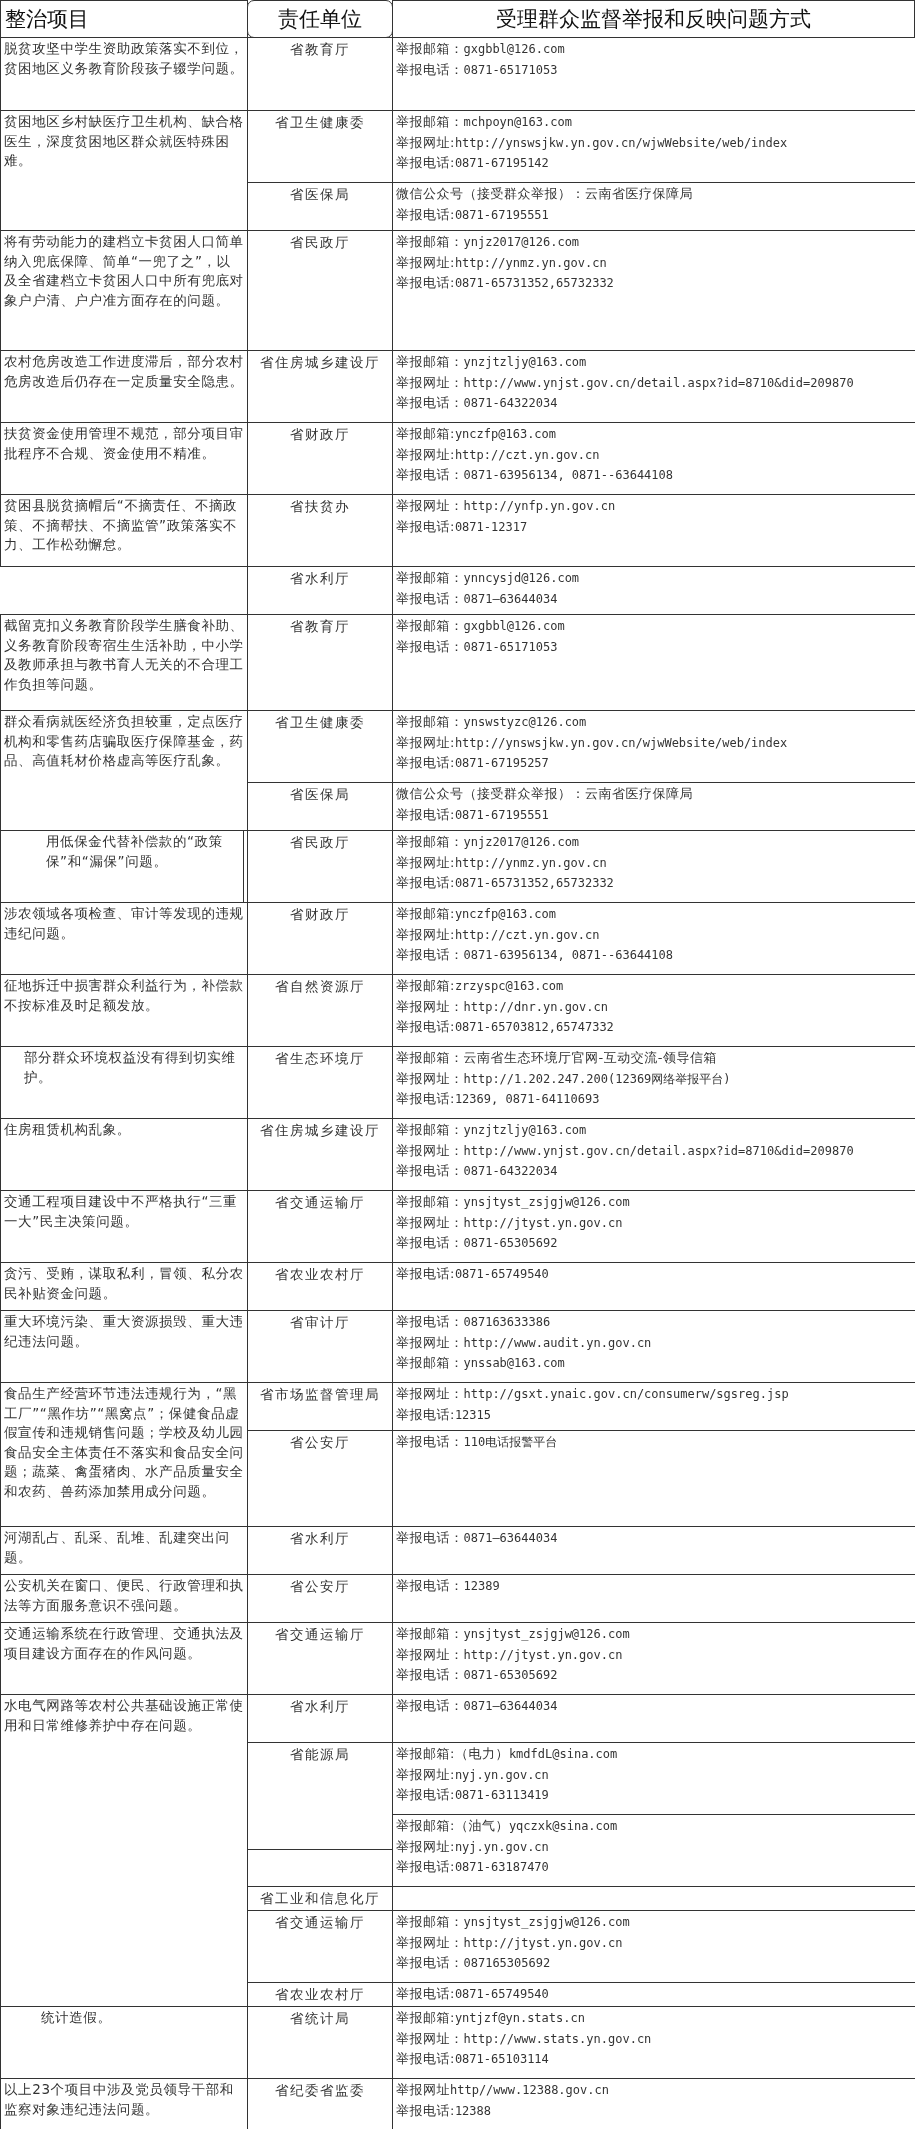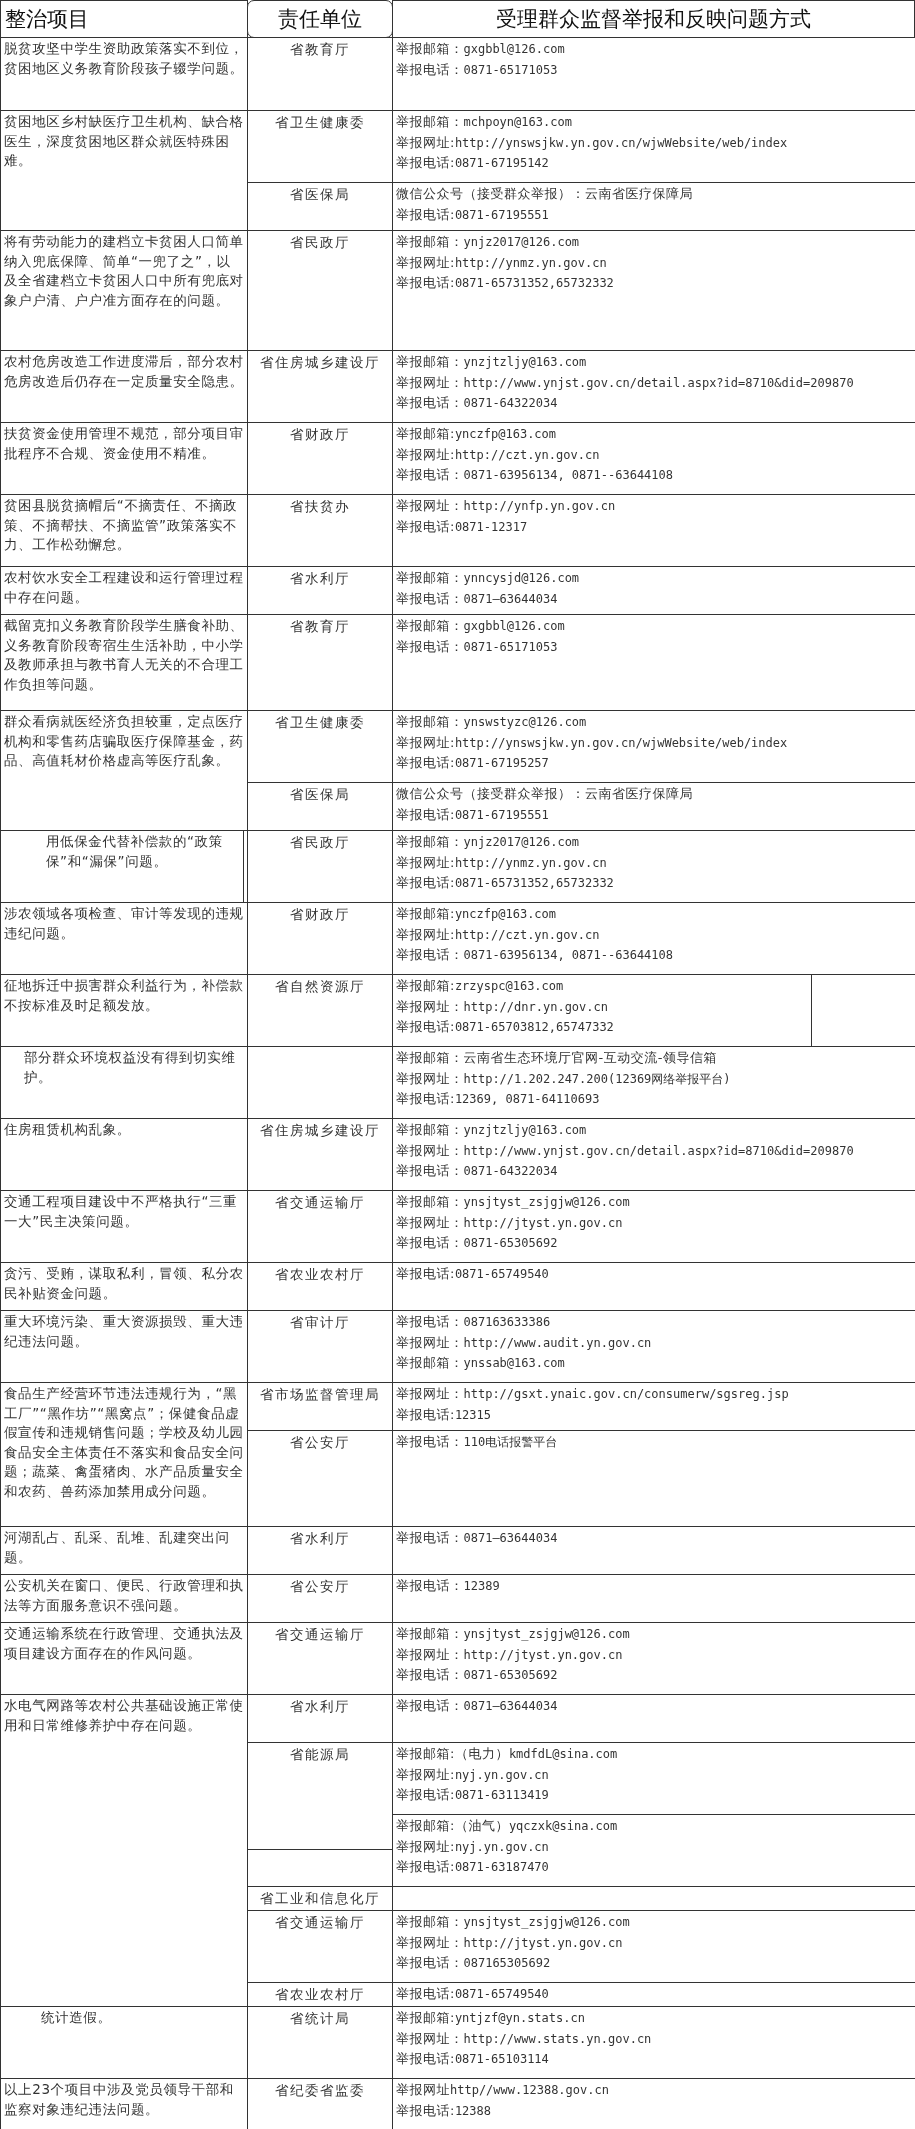--- a/index.html
+++ b/index.html
@@ -61,21 +61,20 @@
       <span class="line"><span class="lbl">举报邮箱:</span><span class="val">ynczfp@163.com</span></span>
       <span class="line"><span class="lbl">举报网址:</span><span class="val">http://czt.yn.gov.cn</span></span>
       <span class="line"><span class="lbl">举报电话：</span><span class="val">0871-63956134, 0871--63644108</span></span>
     </div>
     <div class="cell item" style="left: 0px; top: 494px; width: 248px; height: 73px;">贫困县脱贫摘帽后“不摘责任、不摘政策、不摘帮扶、不摘监管”政策落实不力、工作松劲懈怠。</div>
     <div class="cell unit" style="left: 247px; top: 494px; width: 146px; height: 73px;">省扶贫办</div>
     <div class="cell contact" style="left: 392px; top: 494px; width: 524px; height: 73px;">
       <span class="line"><span class="lbl">举报网址：</span><span class="val">http://ynfp.yn.gov.cn</span></span>
       <span class="line"><span class="lbl">举报电话:</span><span class="val">0871-12317</span></span>
     </div>
-    <div class="cell item" style="left: 0px; top: 566px; width: 248px; height: 49px;">农村饮水安全工程建设和运行管理过程中存在问题。</div>
     <div class="cell unit" style="left: 247px; top: 566px; width: 146px; height: 49px;">省水利厅</div>
     <div class="cell contact" style="left: 392px; top: 566px; width: 524px; height: 49px;">
       <span class="line"><span class="lbl">举报邮箱：</span><span class="val">ynncysjd@126.com</span></span>
       <span class="line"><span class="lbl">举报电话：</span><span class="val">0871—63644034</span></span>
     </div>
     <div class="cell item" style="left: 0px; top: 614px; width: 248px; height: 97px;">截留克扣义务教育阶段学生膳食补助、义务教育阶段寄宿生生活补助，中小学及教师承担与教书育人无关的不合理工作负担等问题。</div>
     <div class="cell unit" style="left: 247px; top: 614px; width: 146px; height: 97px;">省教育厅</div>
     <div class="cell contact" style="left: 392px; top: 614px; width: 524px; height: 97px;">
       <span class="line"><span class="lbl">举报邮箱：</span><span class="val">gxgbbl@126.com</span></span>
       <span class="line"><span class="lbl">举报电话：</span><span class="val">0871-65171053</span></span>
@@ -101,26 +100,27 @@
     </div>
     <div class="cell item" style="left: 0px; top: 902px; width: 248px; height: 73px;">涉农领域各项检查、审计等发现的违规违纪问题。</div>
     <div class="cell unit" style="left: 247px; top: 902px; width: 146px; height: 73px;">省财政厅</div>
     <div class="cell contact" style="left: 392px; top: 902px; width: 524px; height: 73px;">
       <span class="line"><span class="lbl">举报邮箱:</span><span class="val">ynczfp@163.com</span></span>
       <span class="line"><span class="lbl">举报网址:</span><span class="val">http://czt.yn.gov.cn</span></span>
       <span class="line"><span class="lbl">举报电话：</span><span class="val">0871-63956134, 0871--63644108</span></span>
     </div>
     <div class="cell item" style="left: 0px; top: 974px; width: 248px; height: 73px;">征地拆迁中损害群众利益行为，补偿款不按标准及时足额发放。</div>
     <div class="cell unit" style="left: 247px; top: 974px; width: 146px; height: 73px;">省自然资源厅</div>
-    <div class="cell contact" style="left: 392px; top: 974px; width: 420px; height: 73px;">
+    <div class="cell contact" style="left: 392px; top: 974px; width: 524px; height: 73px;">
       <span class="line"><span class="lbl">举报邮箱:</span><span class="val">zrzyspc@163.com</span></span>
       <span class="line"><span class="lbl">举报网址：</span><span class="val">http://dnr.yn.gov.cn</span></span>
       <span class="line"><span class="lbl">举报电话:</span><span class="val">0871-65703812,65747332</span></span>
     </div>
     <div class="cell item" style="left: 0px; top: 1046px; width: 248px; height: 73px; padding-left: 23px;">部分群众环境权益没有得到切实维护。</div>
+    <div class="cell unit" style="left: 247px; top: 1046px; width: 146px; height: 73px;">省生态环境厅</div>
     <div class="cell contact" style="left: 392px; top: 1046px; width: 524px; height: 73px;">
       <span class="line"><span class="lbl">举报邮箱：云南省生态环境厅官网-互动交流-领导信箱</span><span class="val"></span></span>
       <span class="line"><span class="lbl">举报网址：</span><span class="val">http://1.202.247.200(12369网络举报平台)</span></span>
       <span class="line"><span class="lbl">举报电话:</span><span class="val">12369, 0871-64110693</span></span>
     </div>
     <div class="cell item" style="left: 0px; top: 1118px; width: 248px; height: 73px;">住房租赁机构乱象。</div>
     <div class="cell unit" style="left: 247px; top: 1118px; width: 146px; height: 73px;">省住房城乡建设厅</div>
     <div class="cell contact" style="left: 392px; top: 1118px; width: 524px; height: 73px;">
       <span class="line"><span class="lbl">举报邮箱：</span><span class="val">ynzjtzljy@163.com</span></span>
       <span class="line"><span class="lbl">举报网址：</span><span class="val">http://www.ynjst.gov.cn/detail.aspx?id=8710&amp;did=209870</span></span>

